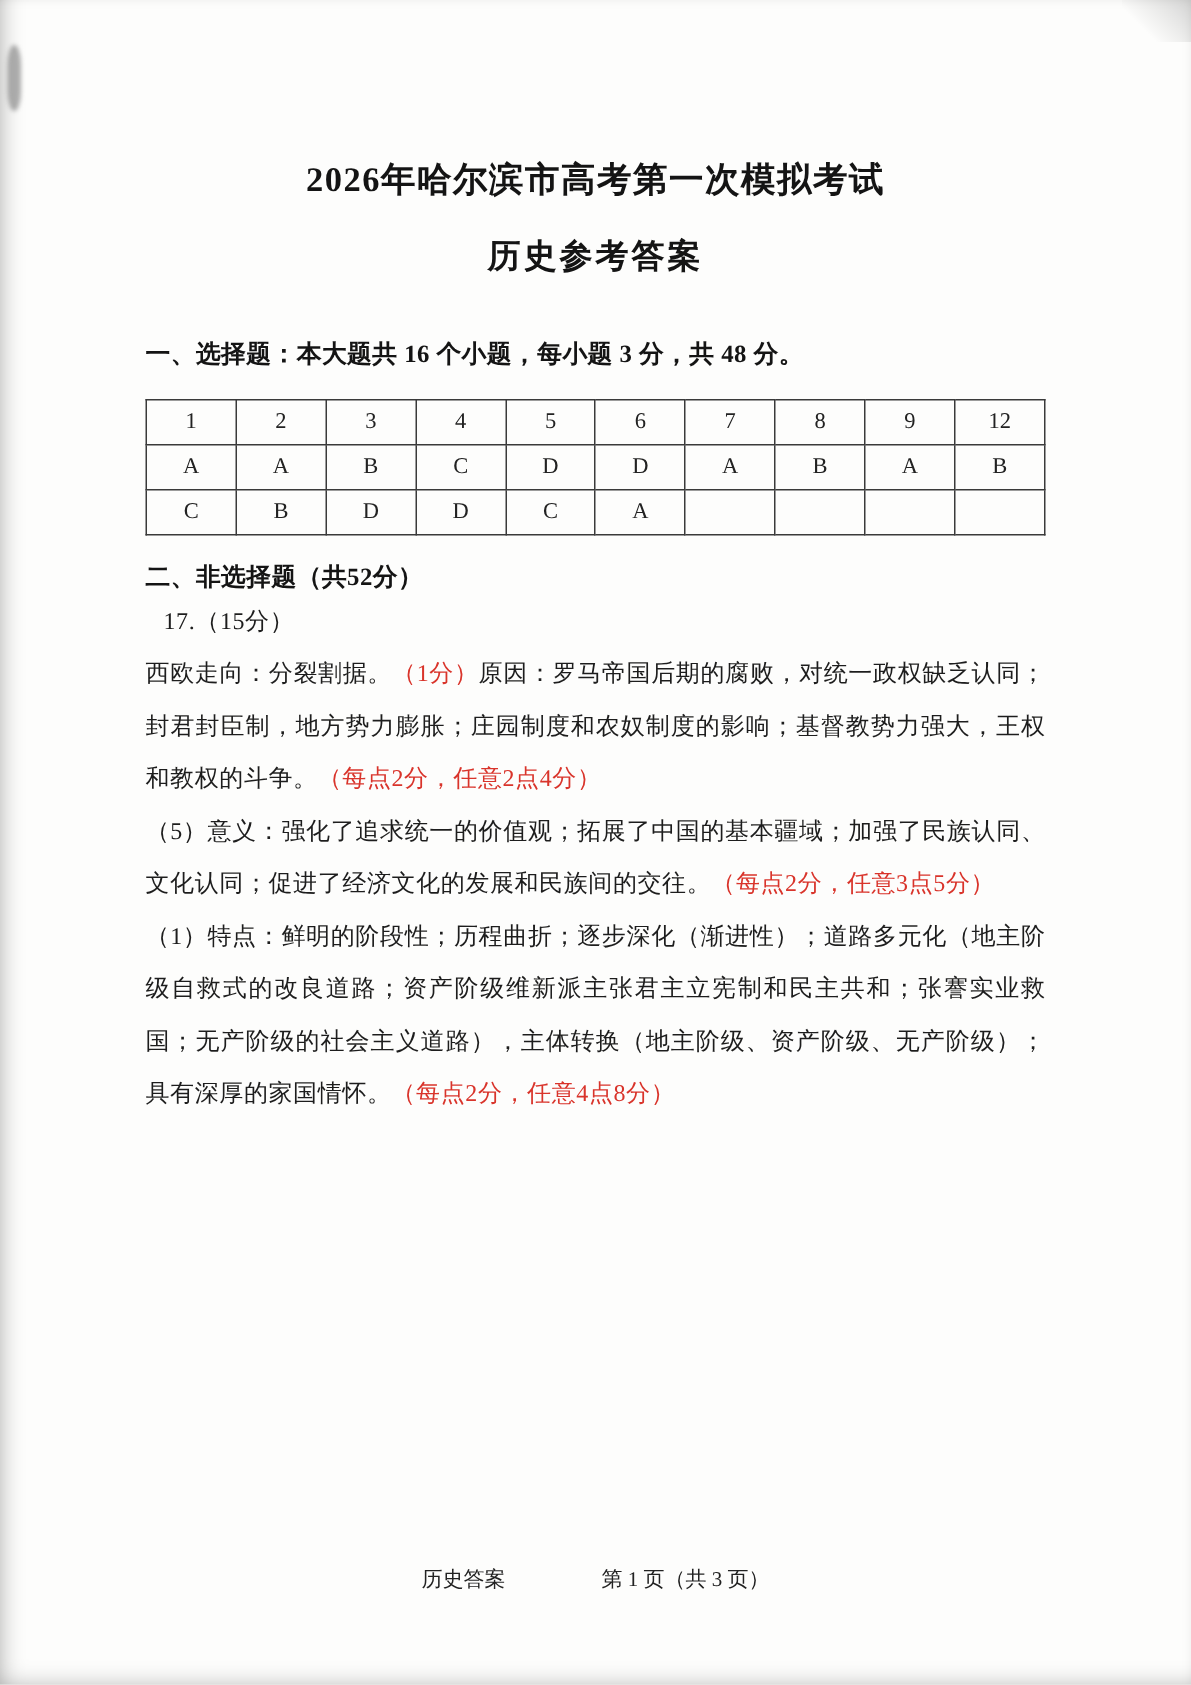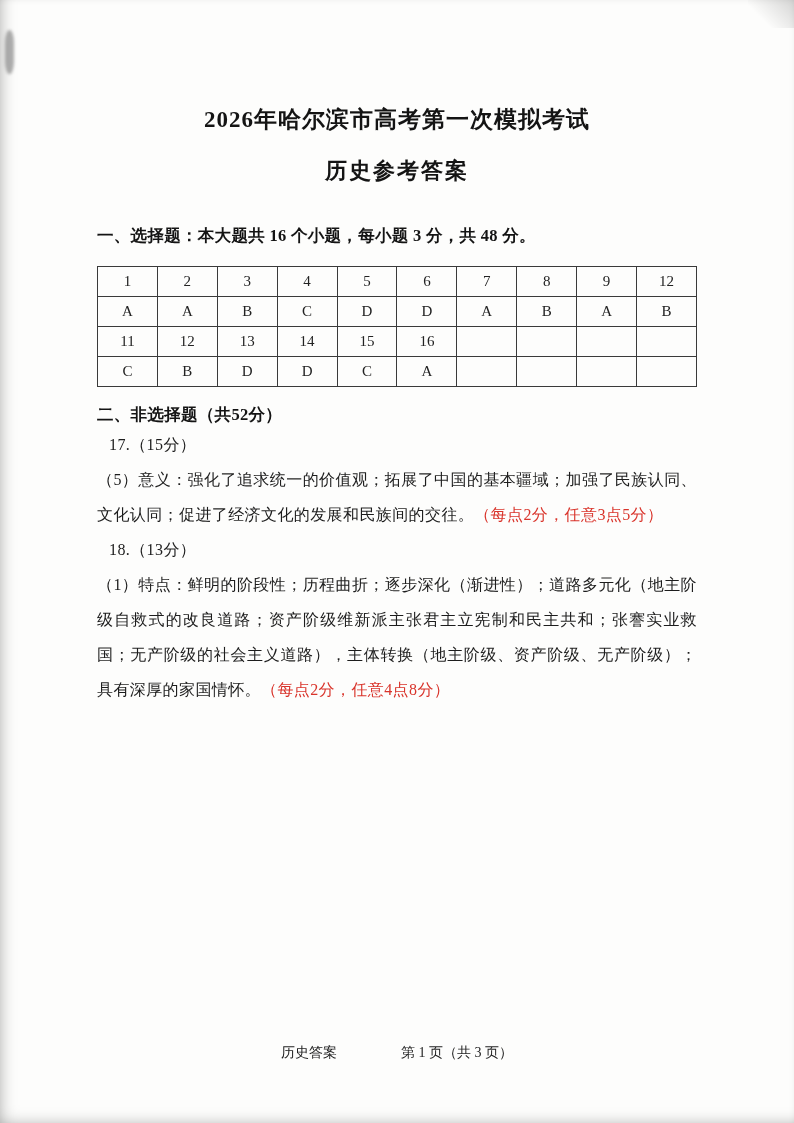--- a/index.html
+++ b/index.html
@@ -100,56 +100,44 @@
             <td>B</td>
             <td>C</td>
             <td>D</td>
             <td>D</td>
             <td>A</td>
             <td>B</td>
             <td>A</td>
             <td>B</td>
           </tr>
           <tr>
-            <td>11</td>
-            <td>12</td>
-            <td>13</td>
-            <td>14</td>
-            <td>15</td>
-            <td>16</td>
-            <td></td>
-            <td></td>
-            <td></td>
-            <td></td>
-          </tr>
-          <tr>
             <td>C</td>
             <td>B</td>
             <td>D</td>
             <td>D</td>
             <td>C</td>
             <td>A</td>
             <td></td>
             <td></td>
             <td></td>
             <td></td>
           </tr>
         </tbody>
     </table>
 
     <p class="sec" id="s2h">二、非选择题（共52分）</p>
 
     <div class="bodytext">
       <p class="qnum">17.（15分）</p>
 
 
+      <p><span>西欧走向：分裂割据。</span><span class="red">（1分）</span><span>原因：罗马帝国后期的腐败，对统一政权缺乏认同；封君封臣制，地方势力膨胀；庄园制度和农奴制度的影响；基督教势力强大，王权和教权的斗争。</span><span class="red">（每点2分，任意2点4分）</span></p>
 
       <p><span>（5）意义：强化了追求统一的价值观；拓展了中国的基本疆域；加强了民族认同、文化认同；促进了经济文化的发展和民族间的交往。</span><span class="red">（每点2分，任意3点5分）</span></p>
 
-      <p class="qnum">18.（13分）</p>
 
       <p><span>（1）特点：鲜明的阶段性；历程曲折；逐步深化（渐进性）；道路多元化（地主阶级自救式的改良道路；资产阶级维新派主张君主立宪制和民主共和；张謇实业救国；无产阶级的社会主义道路），主体转换（地主阶级、资产阶级、无产阶级）；具有深厚的家国情怀。</span><span class="red">（每点2分，任意4点8分）</span></p>
 
     </div>
   </div>
 
   <div class="footer">
     <span>历史答案</span>
     <span><span class="b">第 1 页</span><span>（共 3 页）</span></span>
   </div>

